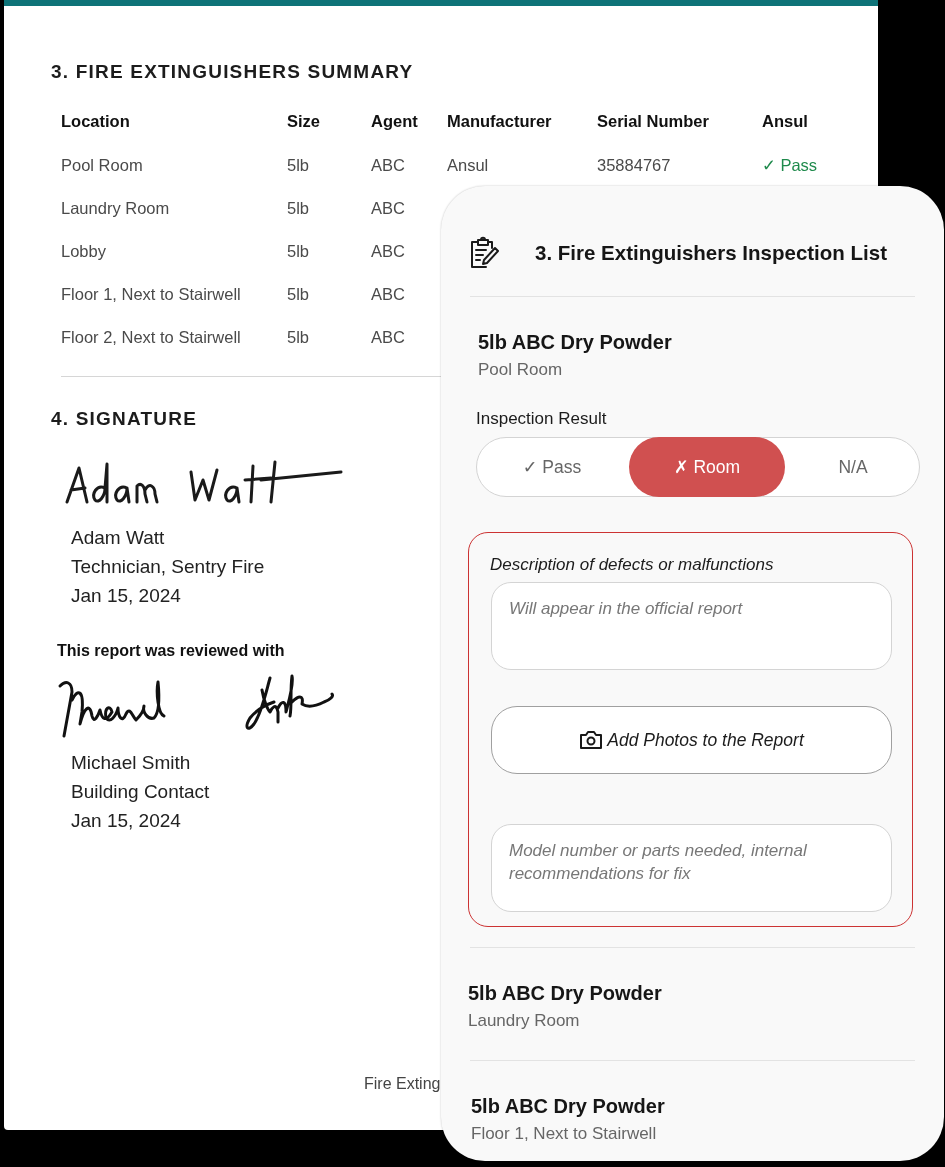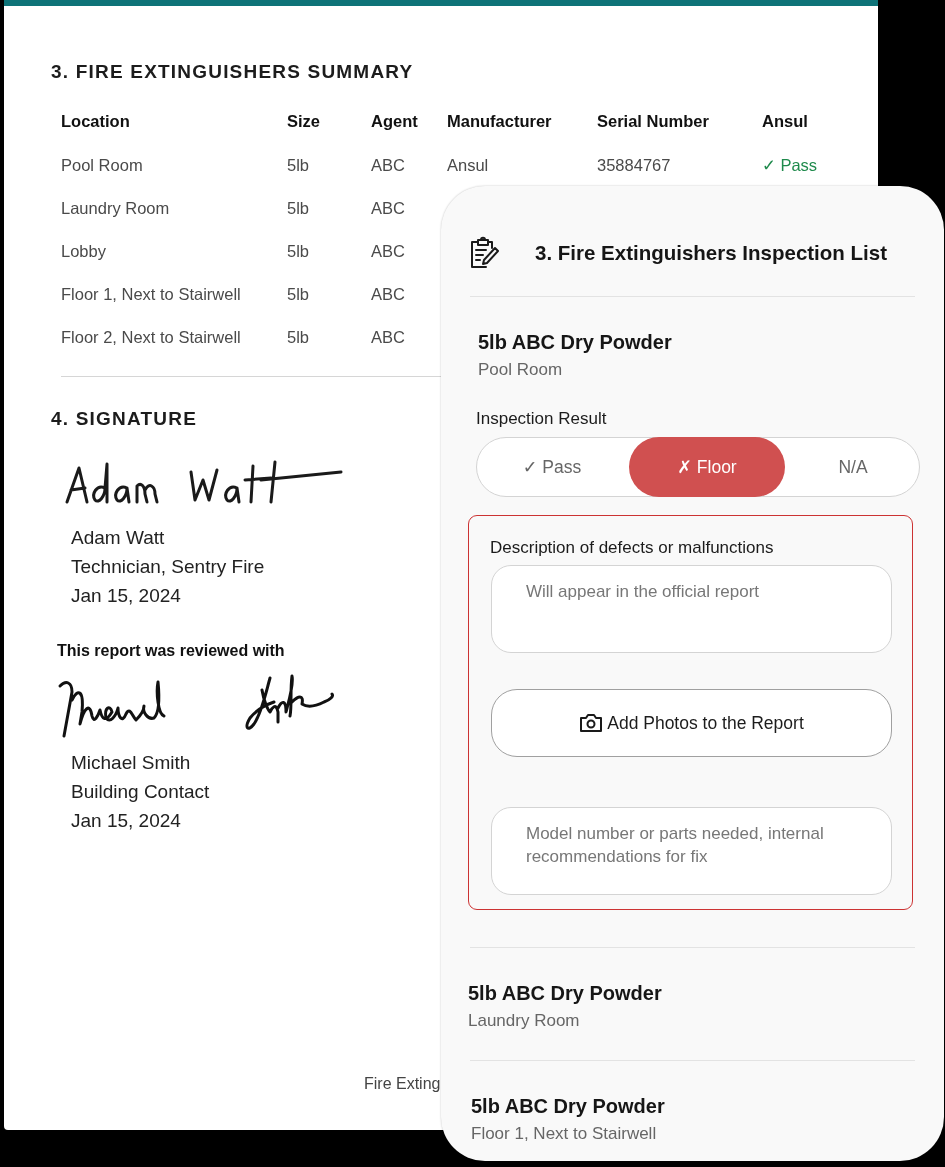--- a/index.html
+++ b/index.html
@@ -46,26 +46,26 @@
     .label { position: absolute; font-size: 17px; color: #1c1c1c; white-space: nowrap; }
     .segmented {
       position: absolute; left: 35px; top: 251px; width: 444px; height: 60px;
       border: 1px solid #d4d4d4; border-radius: 30px; background: #ffffff;
     }
     .seg { position: absolute; top: 0; height: 58px; line-height: 58px; font-size: 17.5px; color: #666; text-align: center; cursor: pointer; }
     .seg.pass { left: 0; width: 150px; }
     .seg.fail { left: 152px; width: 156px; top: -1px; height: 60px; line-height: 60px; background: #d05050; color: #fff; border-radius: 30px; }
     .seg.na { left: 308px; width: 136px; }
     .fail-box {
-      position: absolute; left: 27px; top: 329px; width: 445px; height: 395px;
-      border: 1.5px solid #cc3333; border-radius: 9px;
+      position: absolute; left: 27px; top: 346px; width: 445px; height: 395px;
+      border: 1.5px solid #cc3333; border-radius: 20px; font-style: italic;
     }
     .textarea {
       position: absolute; background: #fff; border: 1px solid #d4d4d4; border-radius: 20px;
-      font-size: 17px; color: #777; padding: 14px 34px; line-height: 23px;
+      font-size: 17px; color: #777; padding: 14px 17px; line-height: 23px;
     }
     .photo-btn {
       position: absolute; left: 22px; top: 173px; width: 401px; height: 68px;
       border: 1px solid #a0a0a0; border-radius: 26px; background: #fff;
       display: flex; align-items: center; justify-content: center; gap: 4px;
       font-size: 17.5px; color: #1c1c1c; cursor: pointer;
     }
   </style>
 </head>
 <body>
@@ -171,21 +171,21 @@
   </div>
   <div class="hr" style="top:110px;"></div>
 
   <div class="item-title" style="left:37px; top:145px;">5lb ABC Dry Powder</div>
   <div class="item-sub" style="left:37px; top:174px;">Pool Room</div>
 
   <div class="label" style="left:35px; top:223px;">Inspection Result</div>
 
   <div class="segmented">
     <div class="seg pass">✓ Pass</div>
-    <div class="seg fail">✗ Floor</div>
+    <div class="seg fail">✗ Room</div>
     <div class="seg na">N/A</div>
   </div>
 
   <div class="fail-box">
     <div class="label" style="left:21px; top:22px;">Description of defects or malfunctions</div>
     <div class="textarea" style="left:22px; top:49px; width:401px; height:88px;">Will appear in the official report</div>
 
     <div class="photo-btn">
       <svg width="24" height="20" viewBox="0 0 24 20">
         <g fill="none" stroke="#1a1a1a" stroke-width="2" stroke-linejoin="round">

